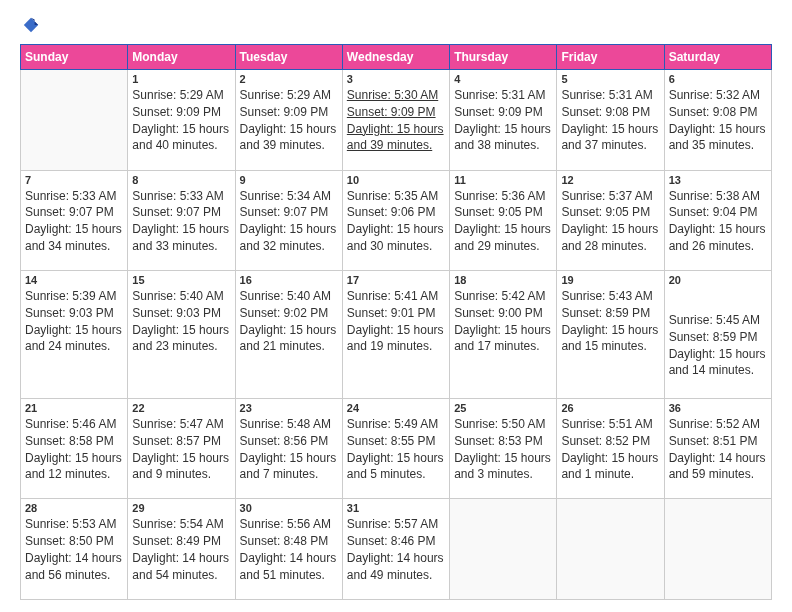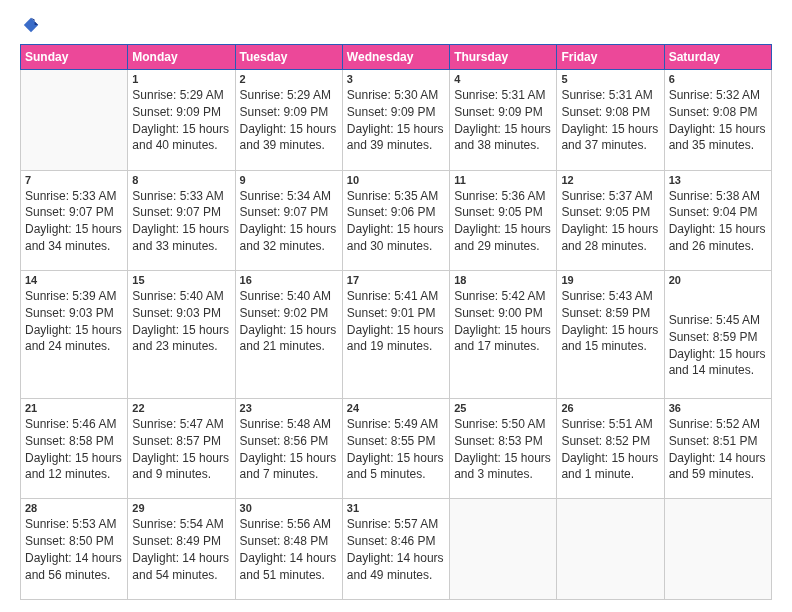--- a/index.html
+++ b/index.html
@@ -145,21 +145,21 @@
           </td>
           <td>
             <span class="day-number">2</span>
             <div class="day-info" style="white-space: pre-line;">Sunrise: 5:29 AM
 Sunset: 9:09 PM
 Daylight: 15 hours
 and 39 minutes.</div>
           </td>
           <td>
             <span class="day-number">3</span>
-            <div class="day-info" style="white-space: pre-line;">Sunrise: 5:30 AM
+            <div class="day-info" style="white-space: pre-line; text-decoration: underline;">Sunrise: 5:30 AM
 Sunset: 9:09 PM
 Daylight: 15 hours
 and 39 minutes.</div>
           </td>
           <td>
             <span class="day-number">4</span>
             <div class="day-info" style="white-space: pre-line;">Sunrise: 5:31 AM
 Sunset: 9:09 PM
 Daylight: 15 hours
 and 38 minutes.</div>

